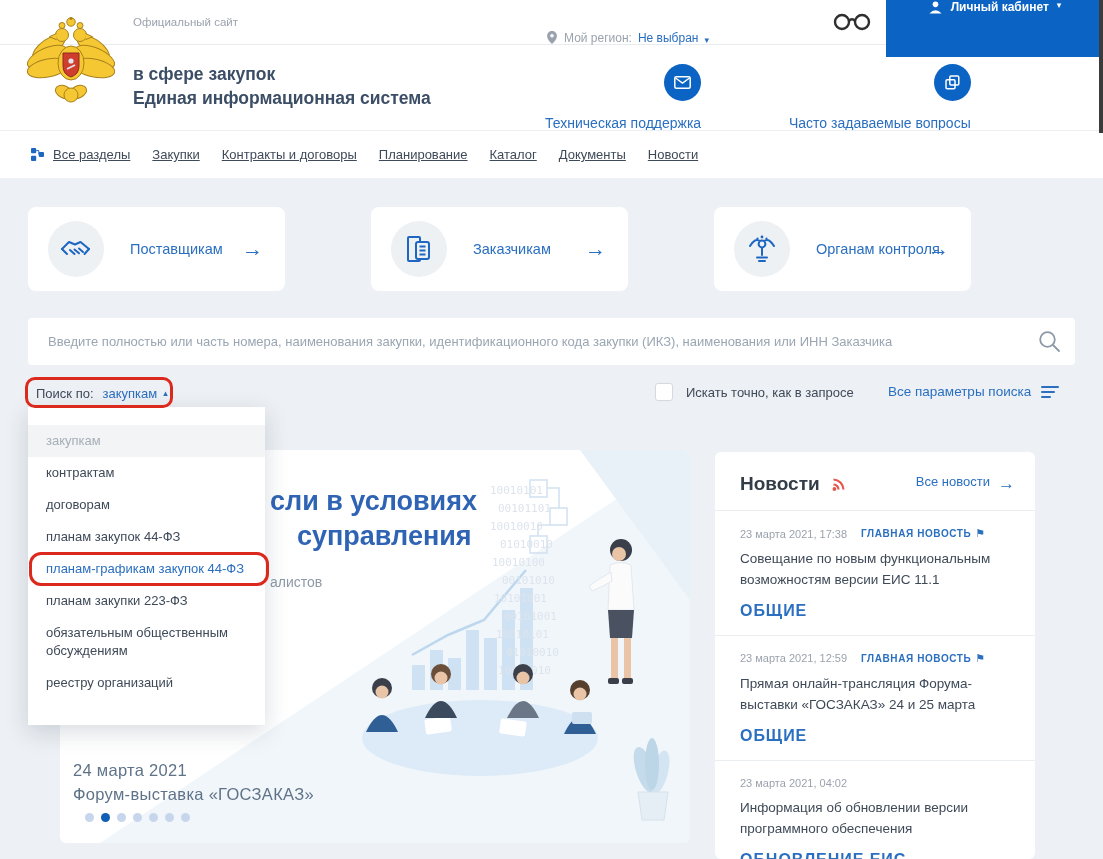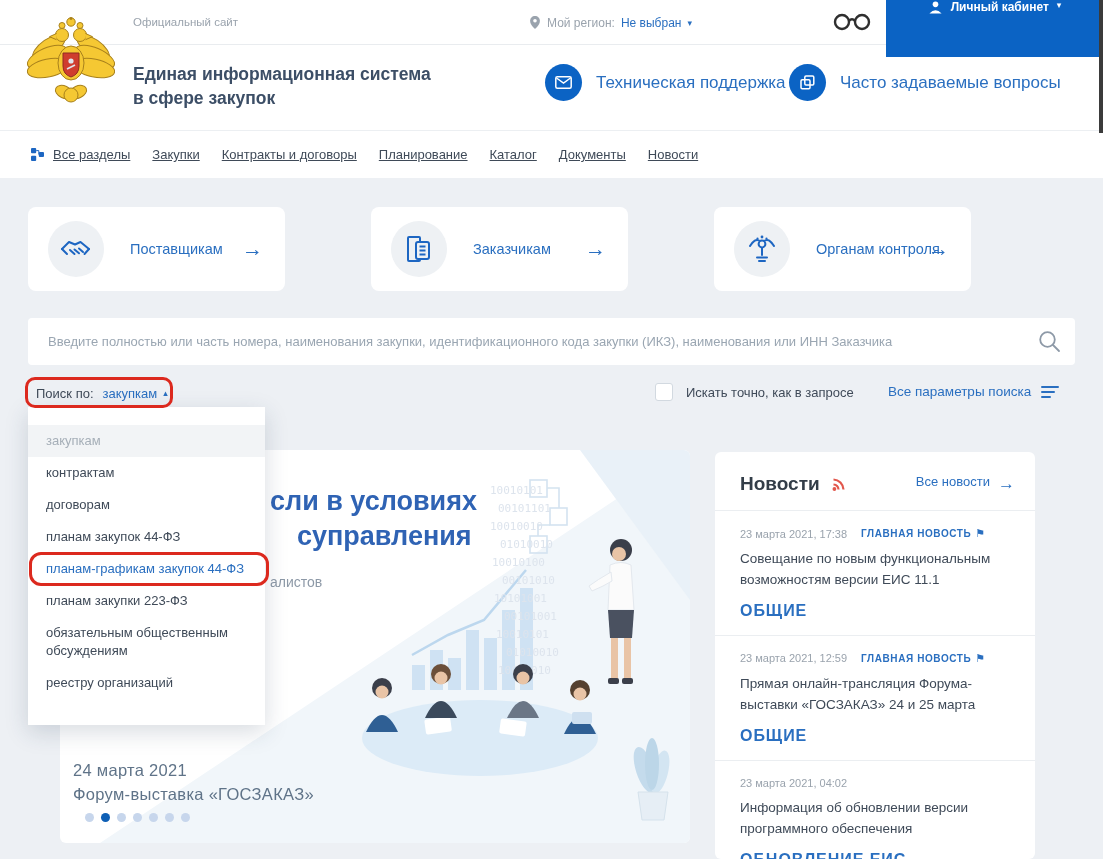--- a/index.html
+++ b/index.html
@@ -6,36 +6,36 @@
   html,body { background:#fff; }
   .page {
     position:relative; width:1103px; height:859px; overflow:hidden;
     font-family:"Liberation Sans","DejaVu Sans",sans-serif; background:#fff;
   }
   .lower { position:absolute; left:0; top:178px; width:1103px; height:681px; background:#edf0f4; }
 
   
   .topbar { position:absolute; left:0; top:0; width:1103px; height:45px; background:#fff; border-bottom:1px solid #e9ecef; z-index:5; }
   .official { position:absolute; left:133px; top:16px; font-size:11.5px; color:#9aa3ad; }
-  .region { position:absolute; left:529px; top:0; height:45px; display:flex; align-items:center; gap:6px; font-size:12px; cursor:pointer; }
+  .region { position:absolute; left:546px; top:0; height:45px; display:flex; align-items:flex-end; gap:6px; font-size:12px; cursor:pointer; }
   .region .lbl { color:#9aa3ad; }
   .region .val { color:var(--link,#2a6fc0); }
   .caret { font-size:9px; color:var(--link,#2a6fc0); }
   .glasses { position:absolute; left:833px; top:11px; cursor:pointer; }
   .account {
     position:absolute; left:886px; top:0; width:217px; height:57px; border:none; cursor:pointer;
     background:var(--accent,#0b63c4); color:#fff; font-size:12px; font-weight:bold;
     display:flex; justify-content:center; gap:8px; font-family:inherit;
   }
   .account .caret { color:#fff; }
 
   
   .logo { position:absolute; left:24px; top:13px; width:94px; height:96px; z-index:6; cursor:pointer; }
   .site-title { position:absolute; left:133px; top:62px; font-size:17.5px; font-weight:bold; color:#3c4e66; line-height:1.38; }
-  .hlink { position:absolute; top:64px; display:flex; align-items:center; gap:14px; font-size:17px; color:var(--link,#2a6fc0); cursor:pointer; }
+  .hlink { position:absolute; top:64px; display:flex; align-items:flex-end; gap:14px; font-size:14px; color:var(--link,#2a6fc0); cursor:pointer;flex-direction:column; }
   .support { left:545px; } .faq { left:789px; }
   .bluecircle { width:37px; height:37px; border-radius:50%; background:var(--accent,#0b63c4); display:flex; align-items:center; justify-content:center; flex:none; }
 
   
   .nav { position:absolute; left:0; top:130px; width:1103px; height:48px; background:#fff; border-top:1px solid #eceff2;
          display:flex; align-items:center; padding-left:30px; gap:22px; font-size:13px; color:#3f4a58;text-decoration:underline; }
   .nav-item { display:flex; align-items:center; gap:8px; cursor:pointer; white-space:nowrap; }
 
   
   .card { position:absolute; top:207px; width:257px; height:84px; background:#fff; border-radius:8px; display:flex; align-items:center; cursor:pointer; }
@@ -155,22 +155,22 @@
         <circle cx="56" cy="12.5" r="3"></circle>
         <circle cx="47" cy="9" r="4.2"></circle>
         <path d="M47 4 v3 M45.5 5.5 h3" stroke-width="1.4"></path>
       </g>
       <path d="M39 40 h16 v13 q0 8.5 -8 11 q-8 -2.5 -8 -11 z" fill="#cf3d2e" stroke="#8f2a22" stroke-width="1"></path>
       <circle cx="47" cy="48" r="2.6" fill="#dfe5ec"></circle>
       <path d="M43 56 l8 -4" stroke="#dfe5ec" stroke-width="1.8"></path>
     </svg>
   </div>
   <div class="site-title">
+    <div>в сфере закупок</div>
     <div>Единая информационная система</div>
-    <div>в сфере закупок</div>
   </div>
   <div class="hlink support">
     <span class="bluecircle">
       <svg width="17" height="13" viewBox="0 0 17 13">
           <rect x="0.8" y="0.8" width="15.4" height="11.4" rx="1.5" fill="none" stroke="#fff" stroke-width="1.5"></rect>
           <path d="M1.5 2 l7 5 7 -5" fill="none" stroke="#fff" stroke-width="1.5"></path>
         </svg>
     </span>
     <span>Техническая поддержка</span>
   </div>

